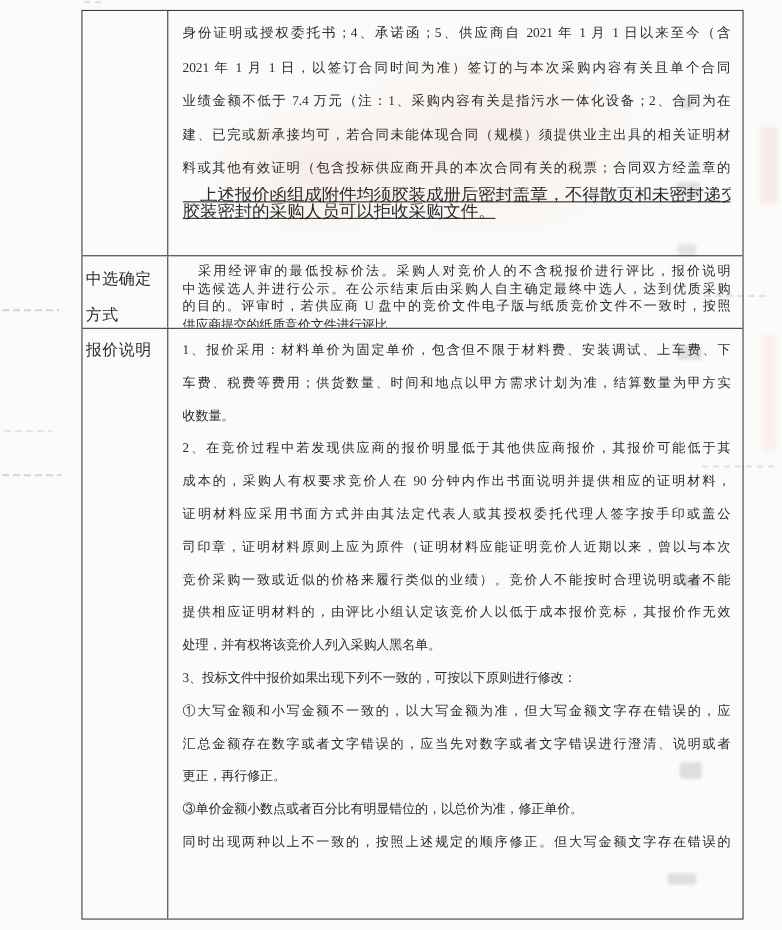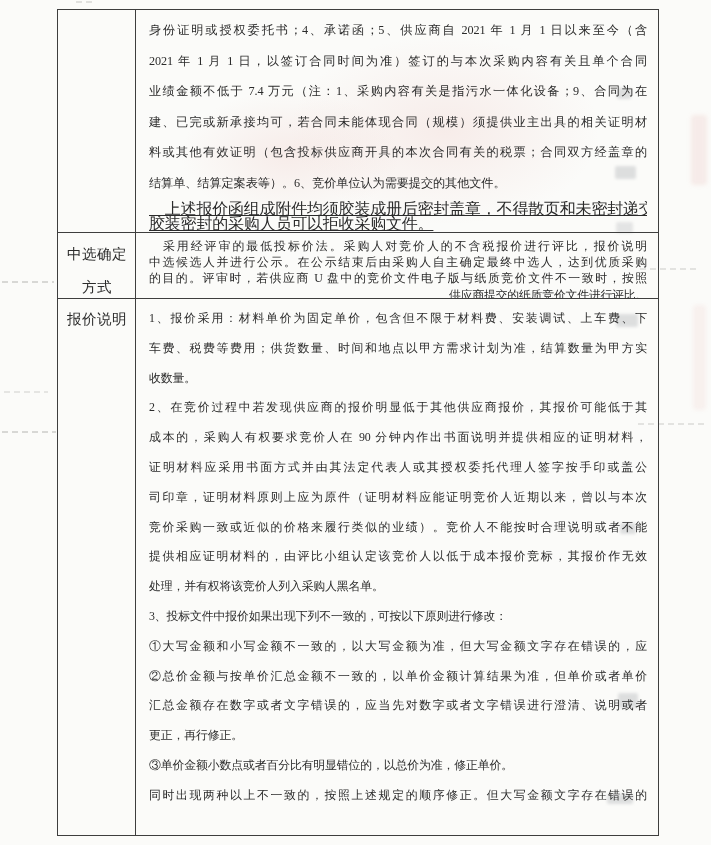--- a/index.html
+++ b/index.html
@@ -10,47 +10,47 @@
     color:#2b2b2b;
   }
   
   .artifact{position:absolute;pointer-events:none;}
   .dash{background:repeating-linear-gradient(90deg,#cfcfcc 0 6px,transparent 6px 10px);height:2px;opacity:.8;}
   .ghost{background:#b9bcbf;filter:blur(1.5px);opacity:.45;border-radius:2px;}
   .pink{background:radial-gradient(closest-side,rgba(224,158,150,.16),rgba(224,158,150,0));}
   .pinkbar{background:rgba(224,158,150,.16);filter:blur(2px);border-radius:3px;}
   
   .sheet-table{
-    position:absolute;left:57px;top:9px;width:602px;height:827px;
+    position:absolute;left:74px;top:9px;width:602px;height:827px;
     border:1.6px solid #3e3e3e;box-sizing:border-box;
     display:flex;flex-direction:column;background:transparent;z-index:2;
   }
   .trow{display:flex;box-sizing:border-box;overflow:hidden;}
   .trow + .trow{border-top:1.4px solid #3e3e3e;}
   .row1{height:222px;}
   .row2{height:66px;}
   .row3{flex:1;}
   .lbl{
     width:78px;flex:0 0 78px;border-right:1.4px solid #3e3e3e;
     box-sizing:border-box;padding:5px 2px 0 3px;
     font-size:14.5px;line-height:33px;letter-spacing:.5px;
-    word-break:break-all;overflow:hidden;text-align:center;
+    word-break:break-all;overflow:hidden;
   }
   .row3 .lbl{padding-top:5px;font-family:Liberation Mono, monospace;}
   .content{
     flex:1;box-sizing:border-box;padding:5px 11px 0 13px;overflow:hidden;
   }
   .para{margin:0;}
   .ln{white-space:nowrap;overflow:hidden;}
   .fill{text-align:justify;text-align-last:justify;}
   
   .r1w{font-size:12.2px;line-height:30.6px;letter-spacing:-.1px;}
   .r1t{font-size:16px;line-height:15.4px;letter-spacing:-.2px;text-decoration:underline;}
   .p-r1t{margin-top:2px;}
-  .r2{font-size:11.9px;line-height:16.2px;letter-spacing:-.25px;text-align:right;}
+  .r2{font-size:11.9px;line-height:16.2px;letter-spacing:-.25px;}
   .r3{font-size:11.9px;line-height:29.8px;letter-spacing:-.15px;}
 </style>
 </head>
 <body>
 
 <div class="artifact pink" style="left:290px;top:35px;width:310px;height:190px;"></div>
 <div class="artifact pink" style="left:180px;top:90px;width:220px;height:130px;"></div>
 <div class="artifact pinkbar" style="left:691px;top:115px;width:16px;height:70px;"></div>
 <div class="artifact pinkbar" style="left:693px;top:305px;width:13px;height:105px;opacity:.7;"></div>
 <div class="artifact dash" style="left:2px;top:281px;width:52px;"></div>
@@ -68,24 +68,23 @@
 <div class="artifact ghost" style="left:607px;top:794px;width:26px;height:10px;"></div>
 
 <div class="sheet-table">
 
   <div class="trow row1">
     <div class="lbl"></div>
     <div class="content">
         <div class="para p-r1w">
           <div class="ln r1w fill">身份证明或授权委托书；4、承诺函；5、供应商自 2021 年 1 月 1 日以来至今（含</div>
           <div class="ln r1w fill">2021 年 1 月 1 日，以签订合同时间为准）签订的与本次采购内容有关且单个合同</div>
-          <div class="ln r1w fill">业绩金额不低于 7.4 万元（注：1、采购内容有关是指污水一体化设备；9、合同为在</div>
+          <div class="ln r1w fill">业绩金额不低于 7.4 万元（注：1、采购内容有关是指污水一体化设备；2、合同为在</div>
           <div class="ln r1w fill">建、已完或新承接均可，若合同未能体现合同（规模）须提供业主出具的相关证明材</div>
           <div class="ln r1w fill">料或其他有效证明（包含投标供应商开具的本次合同有关的税票；合同双方经盖章的</div>
-          <div class="ln r1w">结算单、结算定案表等）。6、竞价单位认为需要提交的其他文件。</div>
         </div>
         <div class="para p-r1t">
           <div class="ln r1t fill">　上述报价函组成附件均须胶装成册后密封盖章，不得散页和未密封递交(未按要求</div>
           <div class="ln r1t">胶装密封的采购人员可以拒收采购文件。</div>
         </div>
       </div>
   </div>
 
   <div class="trow row2">
     <div class="lbl">中选确定方式</div>
@@ -116,21 +115,20 @@
           <div class="ln r3 fill">提供相应证明材料的，由评比小组认定该竞价人以低于成本报价竞标，其报价作无效</div>
           <div class="ln r3">处理，并有权将该竞价人列入采购人黑名单。</div>
         </div>
         <div class="para p-r3">
           <div class="ln r3">3、投标文件中报价如果出现下列不一致的，可按以下原则进行修改：</div>
         </div>
         <div class="para p-r3">
           <div class="ln r3 fill">①大写金额和小写金额不一致的，以大写金额为准，但大写金额文字存在错误的，应</div>
         </div>
         <div class="para p-r3">
-          <div class="ln r3 fill">②总价金额与按单价汇总金额不一致的，以单价金额计算结果为准，但单价或者单价</div>
           <div class="ln r3 fill">汇总金额存在数字或者文字错误的，应当先对数字或者文字错误进行澄清、说明或者</div>
           <div class="ln r3">更正，再行修正。</div>
         </div>
         <div class="para p-r3">
           <div class="ln r3">③单价金额小数点或者百分比有明显错位的，以总价为准，修正单价。</div>
         </div>
         <div class="para p-r3">
           <div class="ln r3 fill">同时出现两种以上不一致的，按照上述规定的顺序修正。但大写金额文字存在错误的</div>
         </div>
       </div>

